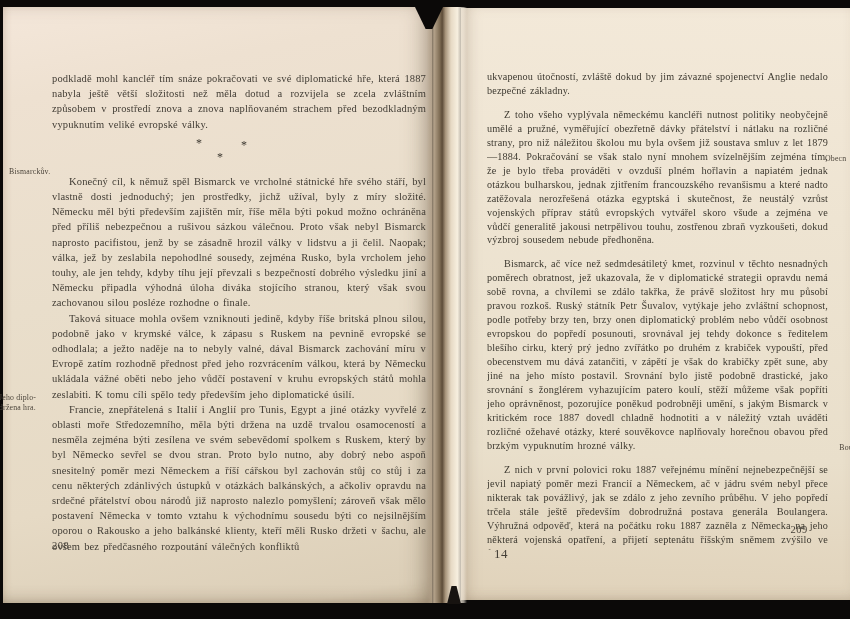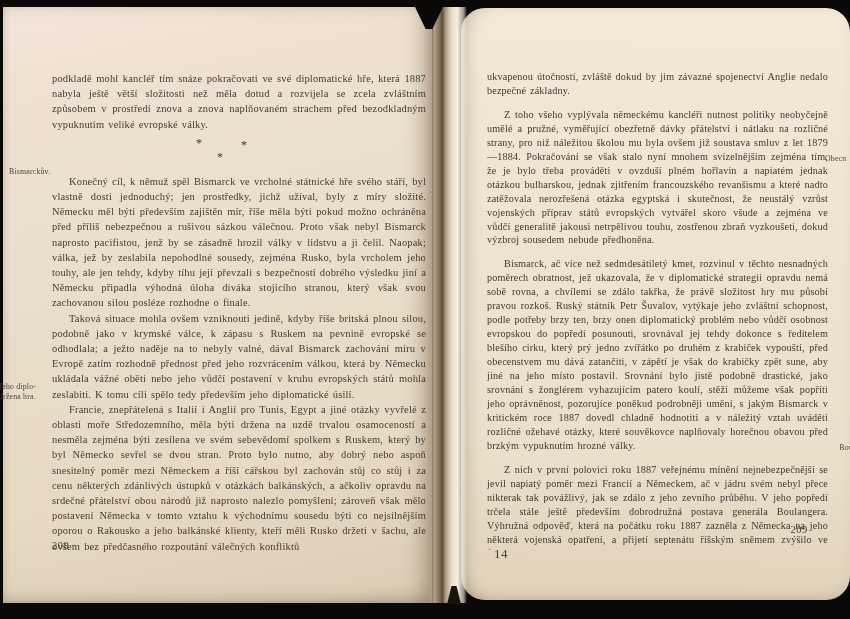--- a/index.html
+++ b/index.html
@@ -12,21 +12,20 @@
   .page { position:absolute; }
   .page-left {
     left:3px; top:7px; width:429px; height:596px;
     background:linear-gradient(168deg,#f4e7da 0%,#eee1d1 14%,#e9decb 45%,#e6dac5 75%,#dccfb8 96%,#cfc1a8 100%);
     box-shadow: inset -16px 0 22px -10px rgba(92,72,50,.5), inset 0 -10px 18px -12px rgba(92,72,50,.35), inset 4px 0 8px -4px rgba(120,95,70,.25);
   }
   .page-right {
     left:461px; top:8px; width:389px; height:592px;
     background:linear-gradient(182deg,#f3e9d9 0%,#eee4d2 35%,#e9dfcb 75%,#e0d2ba 100%);
     box-shadow: inset 12px 0 16px -8px rgba(120,98,72,.4), inset 0 -8px 16px -10px rgba(100,80,58,.3);
-    border-radius: 24px;
   }
   .gutter {
     position:absolute; left:427px; top:7px; width:40px; height:596px;
     background:linear-gradient(90deg, rgba(185,168,143,0) 0%, #b3a189 18%, #7e6c54 32%, #5c4b38 38%, #a6937a 46%, #e6d9c4 60%, #f7efdf 76%, rgba(243,234,220,.6) 92%, rgba(243,234,220,0) 100%);
   }
   .gutter-top-wedge {
     position:absolute; left:415px; top:7px; width:28px; height:22px;
     background:#0b0908;
     clip-path:polygon(0 0,100% 0,62% 100%,38% 100%);
   }
@@ -56,21 +55,21 @@
   .dinkus span { position:absolute; font-size:12px; color:#3c3830; }
   .dinkus .a1 { left:144px; top:4px; }
   .dinkus .a2 { left:189px; top:6px; }
   .dinkus .a3 { left:165px; top:18px; }
   
   .margin-note {
     position:absolute; font-size:7.8px; line-height:10px; color:#4b443a;
     letter-spacing:.2px; white-space:nowrap;
   }
   .note-l1 { left:6px;  top:160px; }
-  .note-l2 { left:-4px; top:375px; }
+  .note-l2 { left:-4px; top:386px; }
   .note-r1 { left:825px; top:154px; width:40px; }
   .note-r2 { left:823px; top:433px; width:40px; text-align:right; }
   .note-r2 .l1 { display:block; padding-right:2px; }
   .note-r2 .l2 { display:block; }
   
   .folio { position:absolute; font-size:10.5px; color:#443f37; letter-spacing:.5px; }
   .folio-208 { left:49px;  top:533px;text-align:center; }
   .folio-14  { left:33px;  top:538px; font-size:13px; }
   .folio-209 { left:318px; top:516px; width:40px; text-align:center; }
 </style>

